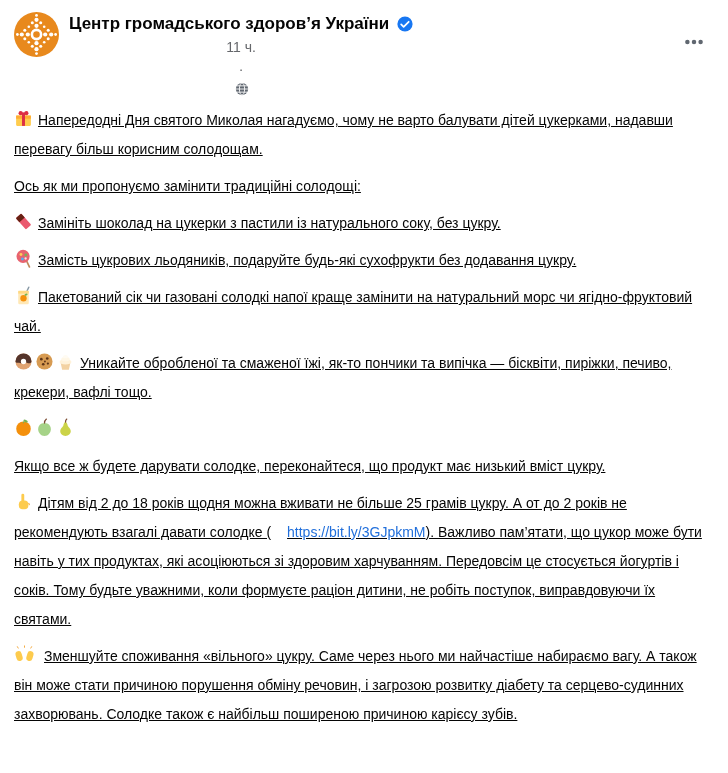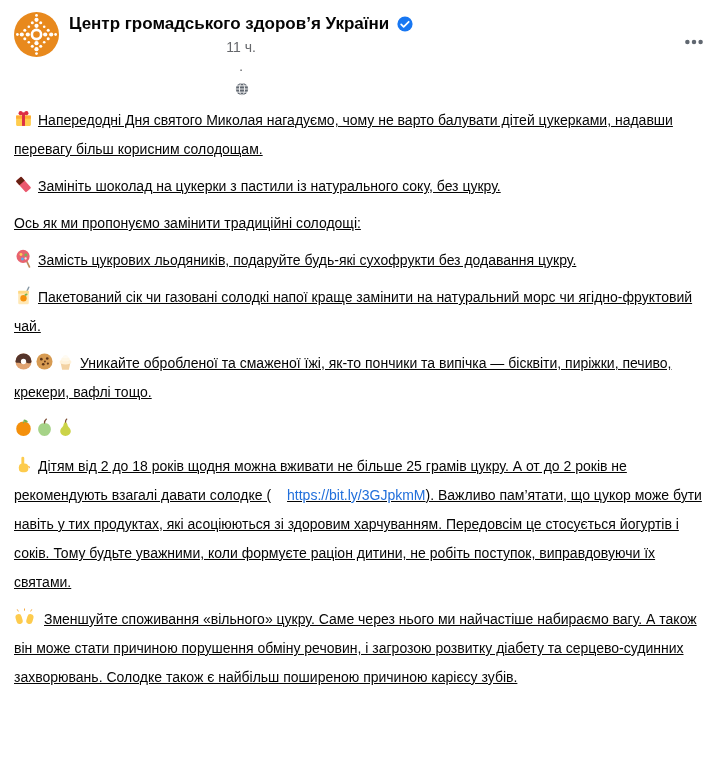--- a/index.html
+++ b/index.html
@@ -109,32 +109,32 @@
             <rect x="2" y="6.2" width="14" height="9.8" rx="1" fill="#FFCC4D"></rect>
             <rect x="2" y="6.2" width="14" height="3" fill="#FFAC33"></rect>
             <rect x="7.6" y="3.2" width="2.8" height="12.8" fill="#DD2E44"></rect>
             <circle cx="6.3" cy="4" r="2" fill="#DD2E44"></circle>
             <circle cx="11.7" cy="4" r="2" fill="#DD2E44"></circle>
           </svg>
       </span><span>Напередодні Дня святого Миколая нагадуємо, чому не варто балувати дітей цукерками, надавши перевагу більш корисним солодощам.</span>
     </p>
 
     <p>
+      <span>Ось як ми пропонуємо замінити традиційні солодощі:</span>
+    </p>
+
+    <p>
       <span class="emoji">
         <svg viewBox="0 0 18 18">
             <g transform="rotate(-42 9 9)">
               <rect x="5.6" y="1.8" width="6.8" height="14.4" rx="1" fill="#EA596E"></rect>
               <path d="M5.6 2.8a1 1 0 0 1 1-1h4.8a1 1 0 0 1 1 1V7H5.6z" fill="#662113"></path>
             </g>
           </svg>
       </span><span>Замініть шоколад на цукерки з пастили із натурального соку, без цукру.</span>
-    </p>
-
-    <p>
-      <span>Ось як ми пропонуємо замінити традиційні солодощі:</span>
     </p>
 
     <p>
       <span class="emoji">
         <svg viewBox="0 0 18 18">
             <line x1="12" y1="11.5" x2="14.6" y2="17" stroke="#BF8A5C" stroke-width="1.6" stroke-linecap="round"></line>
             <circle cx="8.6" cy="7" r="6.2" fill="#E8636F"></circle>
             <circle cx="6.6" cy="5.2" r="1.4" fill="#FDCB58"></circle>
             <circle cx="11.2" cy="5.6" r="1.4" fill="#78B159"></circle>
             <circle cx="8" cy="9.4" r="1.4" fill="#55ACEE"></circle>
@@ -194,20 +194,23 @@
             <path d="M9 4.8C9 3.2 9.6 2 10.8 1" stroke="#7C4B32" stroke-width="1.2" fill="none" stroke-linecap="round"></path>
           </svg>
       </span><span class="emoji">
         <svg viewBox="0 0 18 18">
             <path d="M9 3.8c1 0 1.7 1.4 2 3 .3 1.8 3 2.8 3 5.6 0 2.7-2.2 4.6-5 4.6s-5-1.9-5-4.6c0-2.8 2.7-3.8 3-5.6.3-1.6 1-3 2-3z" fill="#CBD348"></path>
             <path d="M9 3.8C9 2.6 9.4 1.6 10.2 1" stroke="#7C4B32" stroke-width="1.2" fill="none" stroke-linecap="round"></path>
           </svg>
       </span>
     </p>
 
+    <p>
+      <span>Якщо все ж будете дарувати солодке, переконайтеся, що продукт має низький вміст цукру.</span>
+    </p>
 
     <p>
       <span class="emoji">
         <svg viewBox="0 0 18 18">
             <rect x="4.6" y="8" width="9" height="8.4" rx="3.6" fill="#FDCB4D"></rect>
             <rect x="7" y="1.6" width="2.7" height="8.4" rx="1.35" fill="#FDCB4D"></rect>
             <path d="M13.6 10.6c.8.3 1.2 1 .9 1.9" stroke="#F5AB41" stroke-width="1" fill="none"></path>
           </svg>
       </span><span>Дітям від 2 до 18 років щодня можна вживати не більше 25 грамів цукру. А от до 2 років не рекомендують взагалі давати солодке (</span><a class="post-link">https://bit.ly/3GJpkmM</a><span>). Важливо пам’ятати, що цукор може бути навіть у тих продуктах, які асоціюються зі здоровим харчуванням. Передовсім це стосується йогуртів і соків. Тому будьте уважними, коли формуєте раціон дитини, не робіть поступок, виправдовуючи їх святами.</span>
     </p>

